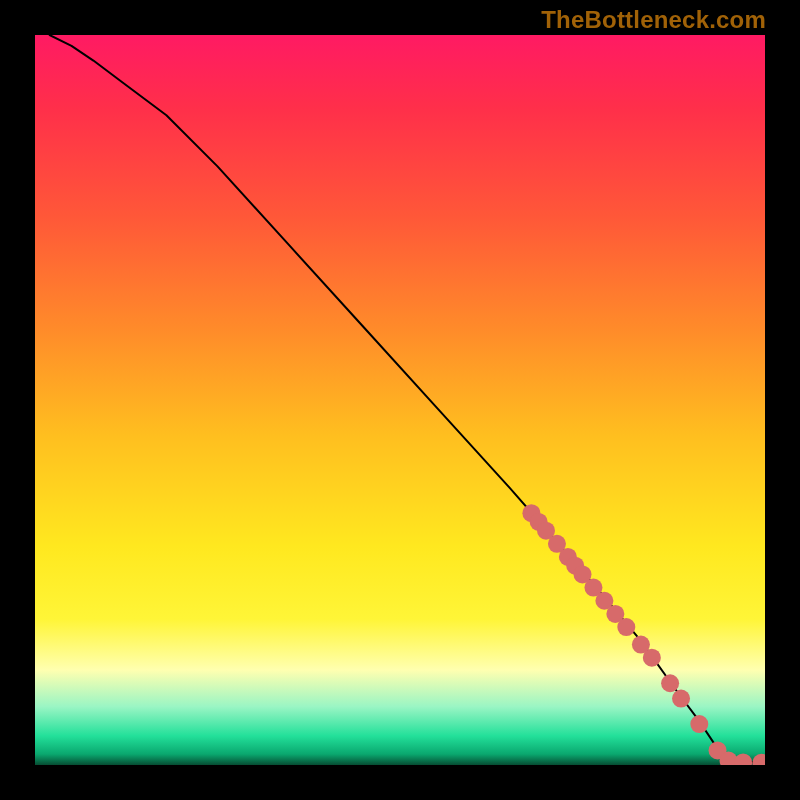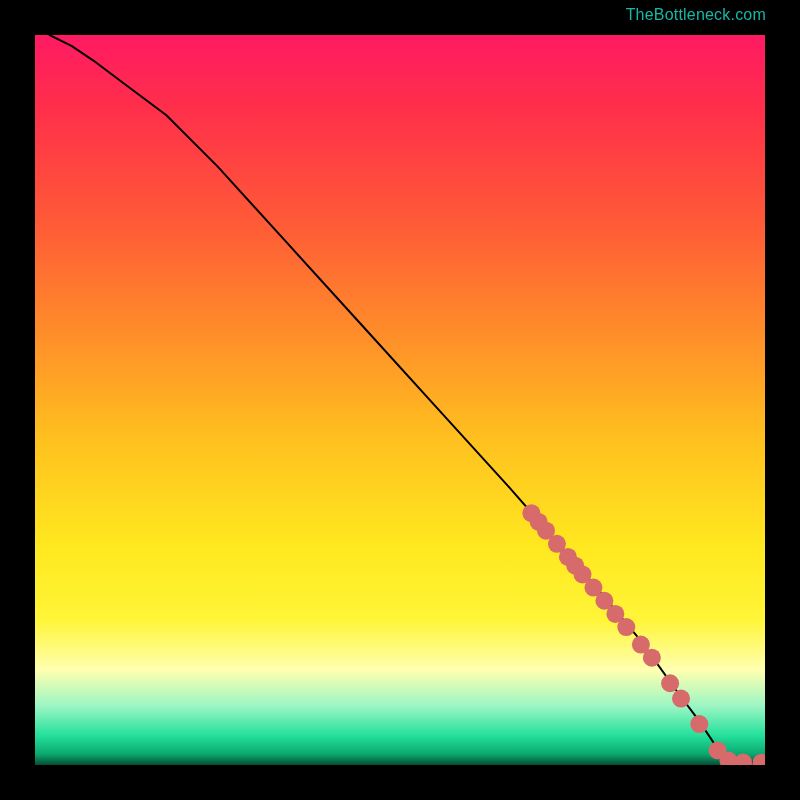--- a/index.html
+++ b/index.html
@@ -48,24 +48,24 @@
   .svg-layer {
     position: absolute;
     left: 0; top: 0;
     width: 100%;
     height: 100%;
   }
   .attribution {
     position: absolute;
     top: 6px;
     right: 34px;
-    color: #14b8a6;
-    font-size: 16px;
+    color: #a16207;
+    font-size: 24px;
     letter-spacing: 0.2px;
-    font-weight: 400;
+    font-weight: 700;
     user-select: none;
   }
 </style>
 </head>
 <body>
 
 <div class="stage">
 
   <div class="plot-area">
     <div class="gradient-bg"></div>

